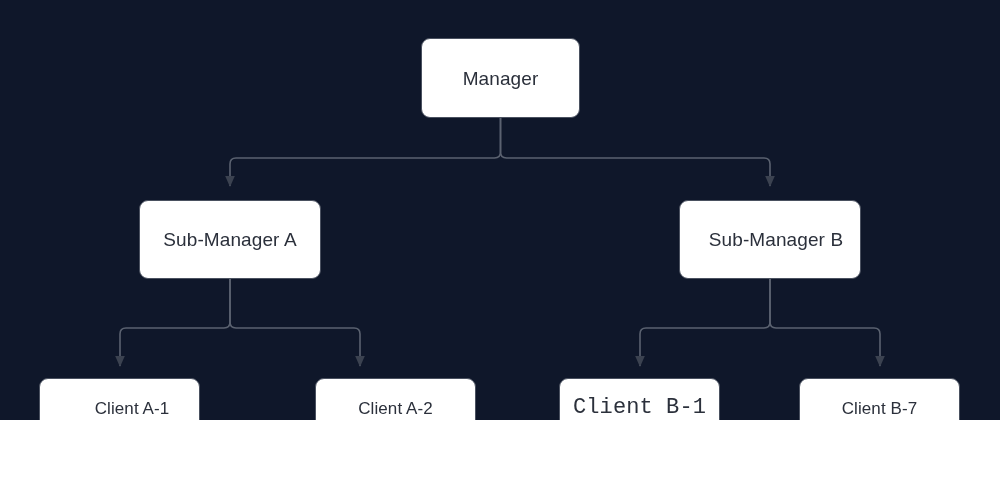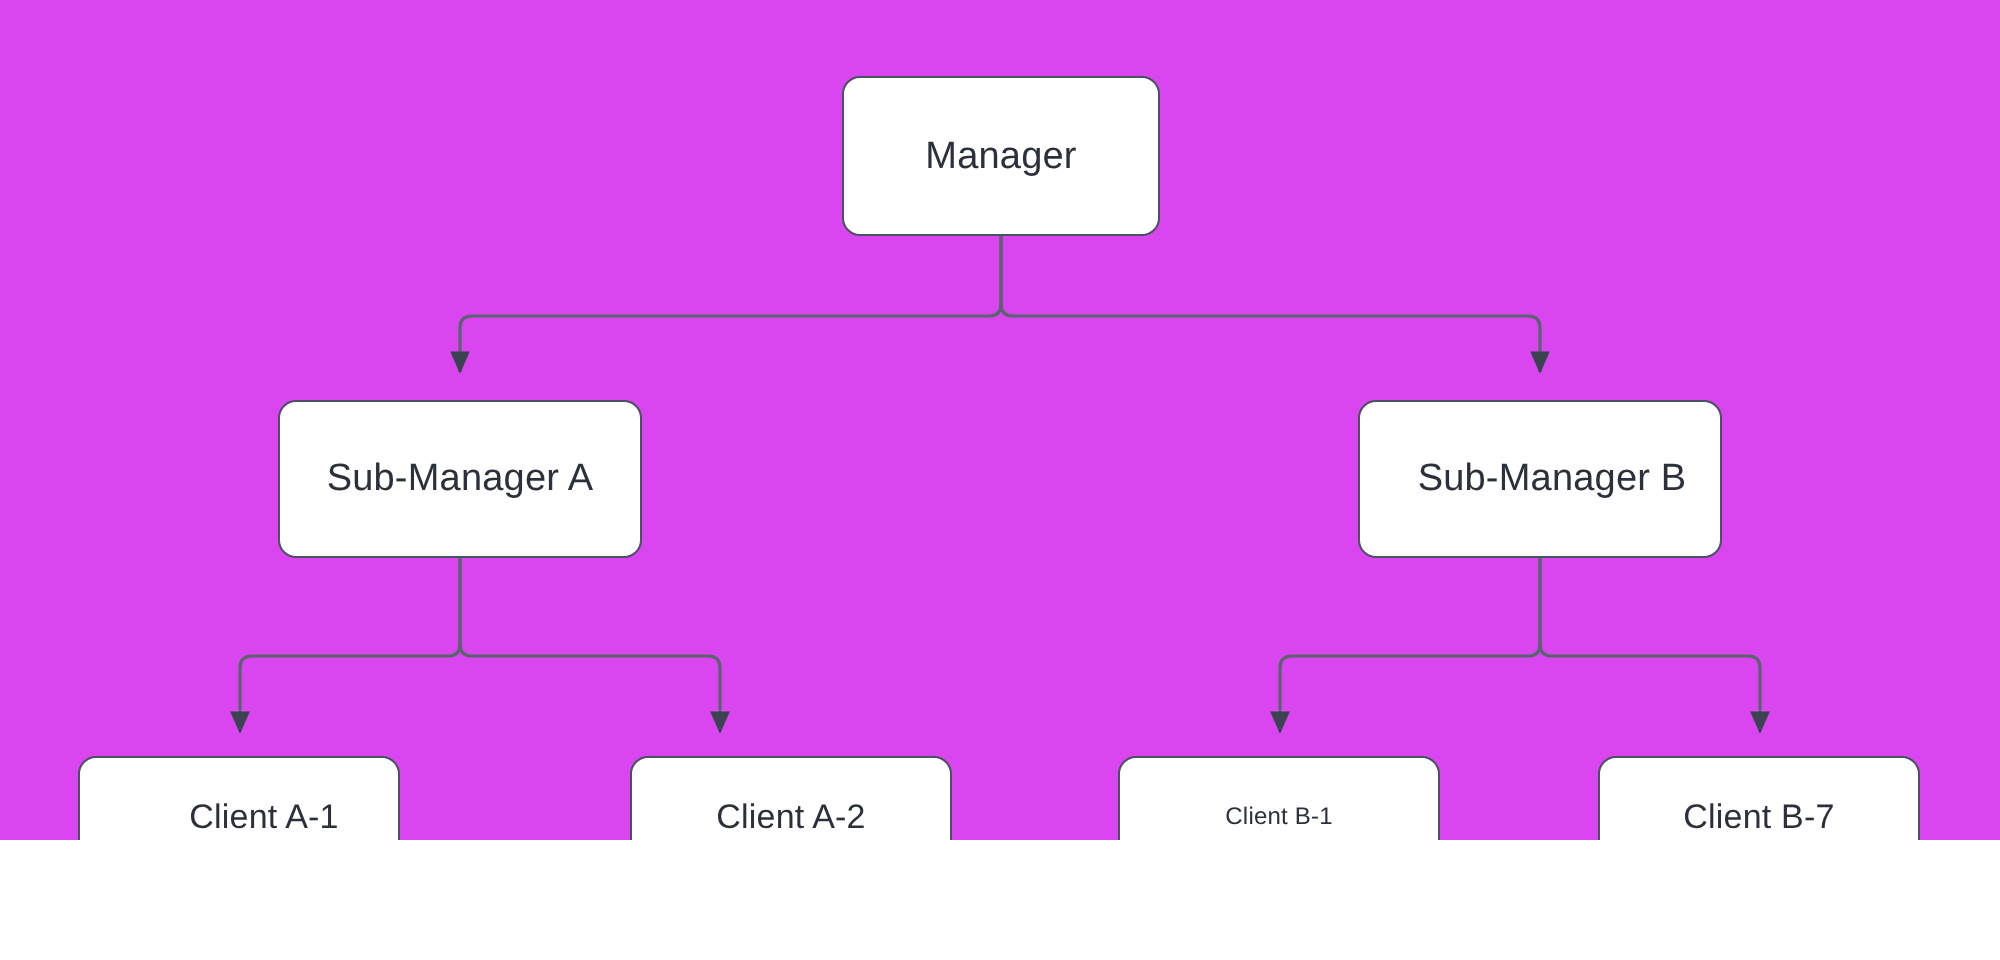--- a/index.html
+++ b/index.html
@@ -8,21 +8,21 @@
     padding: 0;
     background: #ffffff;
   }
   body {
     font-family: "Liberation Sans", sans-serif;
   }
   #canvas {
     position: relative;
     width: 1000px;
     height: 420px;
-    background: #d946ef;
+    background: #0f172a;
     overflow: hidden;
   }
   #edges {
     position: absolute;
     left: 0;
     top: 0;
     width: 1000px;
     height: 480px;
     pointer-events: none;
   }
@@ -43,21 +43,21 @@
     display: block;
     text-align: center;
     white-space: nowrap;
     line-height: 1;
   }
   .n-root   { left: 421px; top: 38px;  width: 159px; height: 80px; font-size: 19px; }
   .n-subA   { left: 139px; top: 200px; width: 182px; height: 79px; font-size: 19px; justify-content: center; }
   .n-subB   { left: 679px; top: 200px; width: 182px; height: 79px; font-size: 19px; padding-left: 12px; }
   .n-cA1    { left: 39px;  top: 378px; width: 161px; height: 60px; font-size: 17px; padding-left: 25px; }
   .n-cA2    { left: 279px; top: 378px; width: 161px; height: 60px; font-size: 17px; margin-left: 36px; }
-  .n-cB1    { left: 559px; top: 378px; width: 161px; height: 60px; font-size: 12px; }
+  .n-cB1    { left: 559px; top: 378px; width: 161px; height: 60px; font-size: 22px; font-family: Liberation Mono, monospace; }
   .n-cB2    { left: 799px; top: 378px; width: 161px; height: 60px; font-size: 17px; }
 </style>
 </head>
 <body>
 
 <div id="canvas">
 
   <svg id="edges" viewBox="0 0 1000 480" width="1000" height="480" xmlns="http://www.w3.org/2000/svg">
     <defs>
       <marker id="arrow" viewBox="0 0 10 10" refX="9.2" refY="5" markerWidth="7" markerHeight="7" orient="auto-start-reverse">

